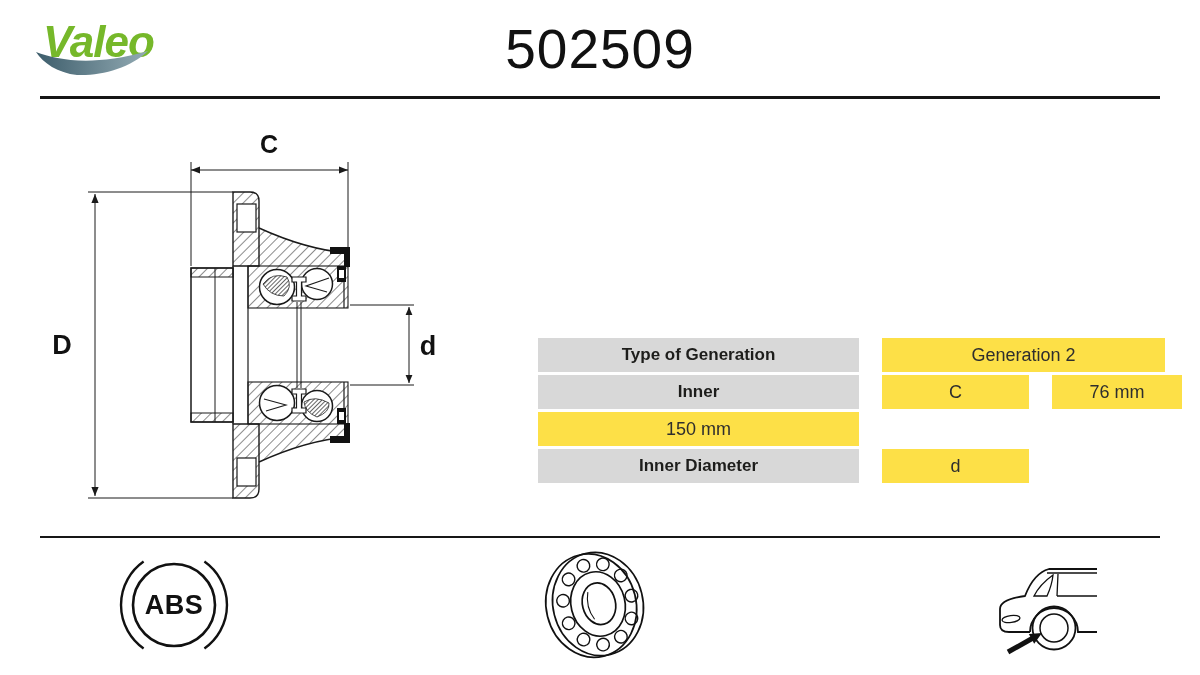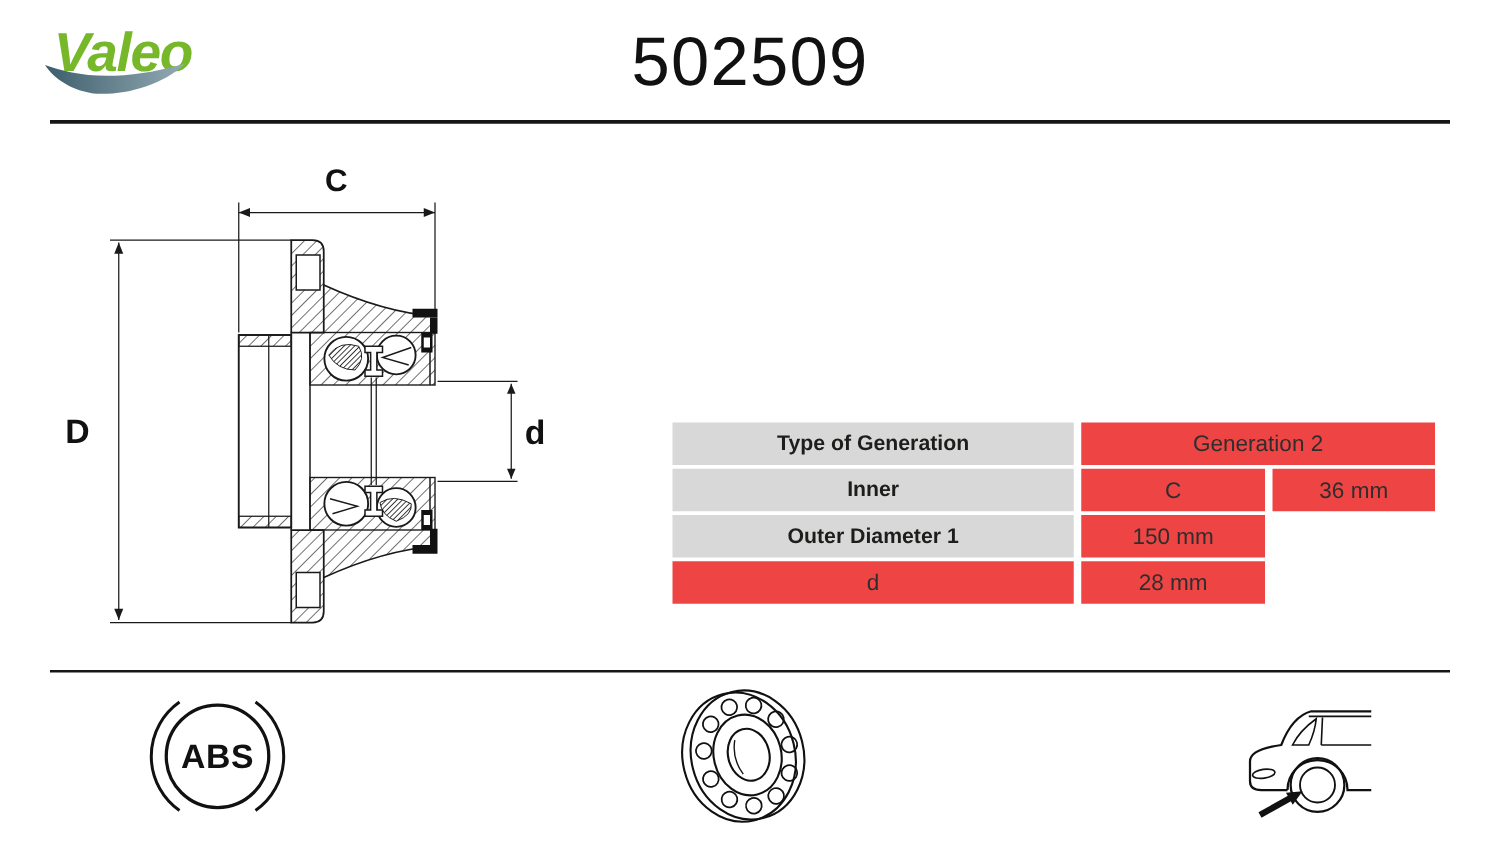--- a/index.html
+++ b/index.html
@@ -16,27 +16,27 @@
     position:absolute;top:22px;left:0;right:0;text-align:center;
     font-size:55px;font-weight:normal;letter-spacing:1px;color:#111;line-height:1;
   }
 
   .logo-wrap{position:absolute;left:32px;top:15px;width:140px;height:70px;}
 
   .drawing-wrap{position:absolute;left:40px;top:110px;width:430px;height:420px;}
 
   
   .spec-table{position:absolute;left:538px;top:338px;width:610px;}
-  .spec-row{display:grid;grid-template-columns:321px 147px 130px;column-gap:6px;
+  .spec-row{display:grid;grid-template-columns:321px 147px 130px;column-gap:23px;
             height:34px;margin-bottom:3px;}
   .spec-row.header{grid-template-columns:321px 283px;}
   .cell{display:flex;align-items:center;justify-content:center;
         font-size:17px;}
   .cell.label{background:#d8d8d8;font-weight:bold;color:#1d1d1b;}
-  .cell.value{background:#ef4444;color:#2e2e2e;font-size:18px;}
+  .cell.value{background:#fde047;color:#2e2e2e;font-size:18px;}
 
   .icons-row svg{position:absolute;}
 </style>
 </head>
 <body>
 
 <div class="logo-wrap">
   <svg width="140" height="70" viewBox="0 0 140 70">
     <defs>
       <linearGradient id="swooshGrad" x1="0" y1="0" x2="1" y2="0">
@@ -144,29 +144,28 @@
 </div>
 
 <div class="spec-table">
   <div class="spec-row header">
     <div class="cell label">Type of Generation</div>
     <div class="cell value">Generation 2</div>
   </div>
   <div class="spec-row">
     <div class="cell label">Inner</div>
     <div class="cell value">C</div>
-    <div class="cell value">36 mm</div>
+    <div class="cell value">76 mm</div>
   </div>
   <div class="spec-row">
-    <div class="cell label">Outer Diameter 1</div>
     <div class="cell value">150 mm</div>
   </div>
   <div class="spec-row">
+    <div class="cell label">Inner Diameter</div>
     <div class="cell value">d</div>
-    <div class="cell value">28 mm</div>
   </div>
 </div>
 
 <div class="rule" id="rule-bottom"></div>
 
 <div class="icons-row">
 
   <svg style="left:114px;top:550px" width="120" height="110" viewBox="0 0 120 110">
     <circle cx="60" cy="55" r="41" fill="none" stroke="#111" stroke-width="2.6"></circle>
     <path d="M29.6,11.6 A53,53 0 0 0 29.6,98.4" fill="none" stroke="#111" stroke-width="2.4"></path>

